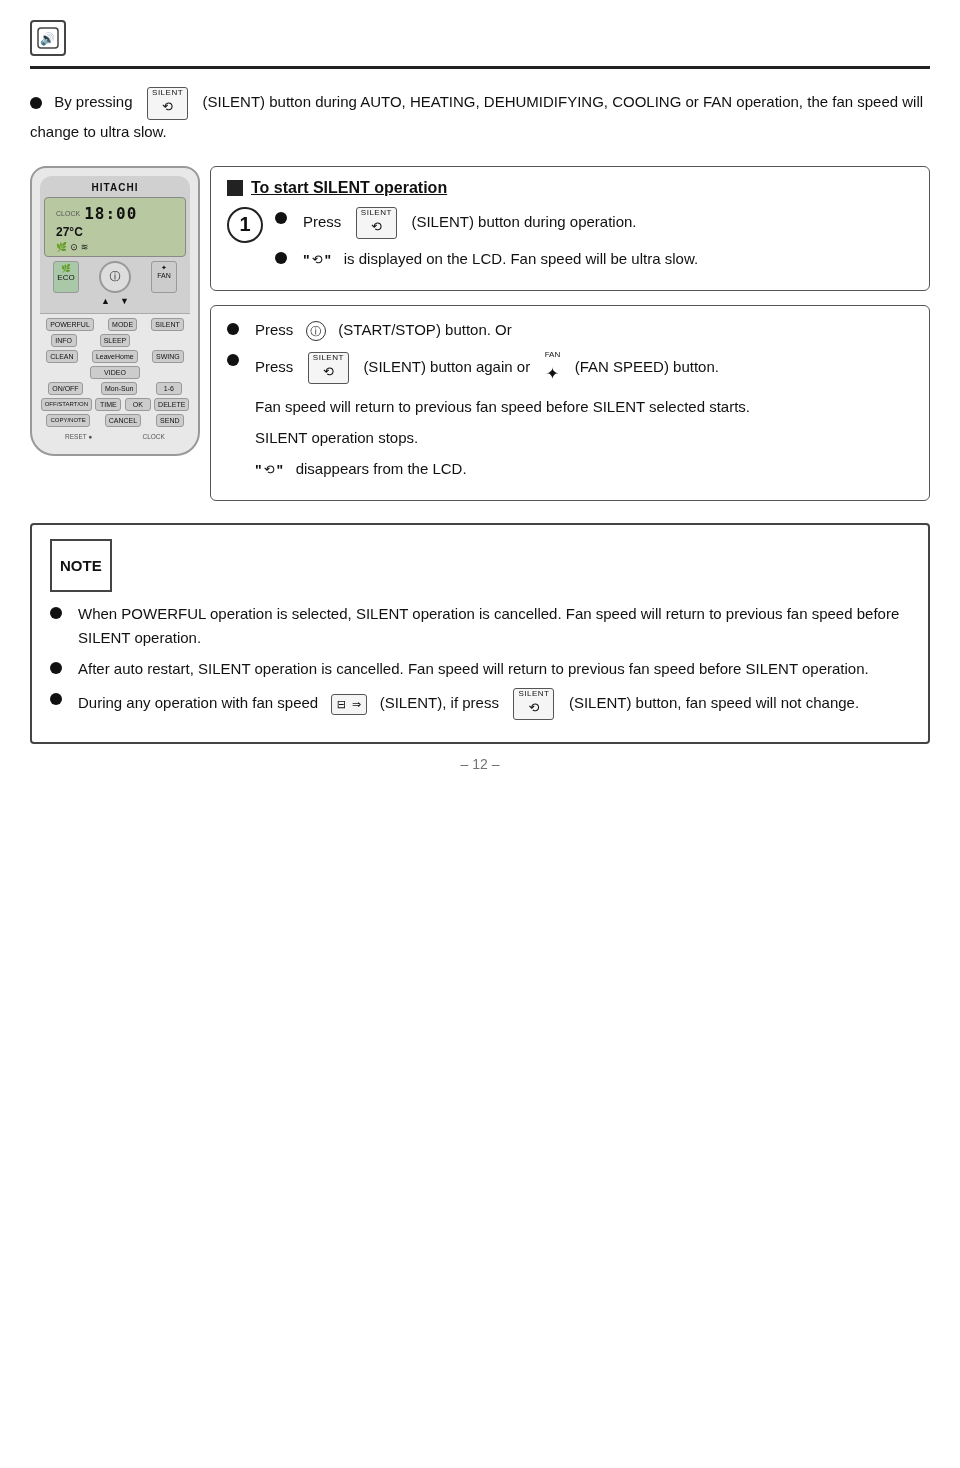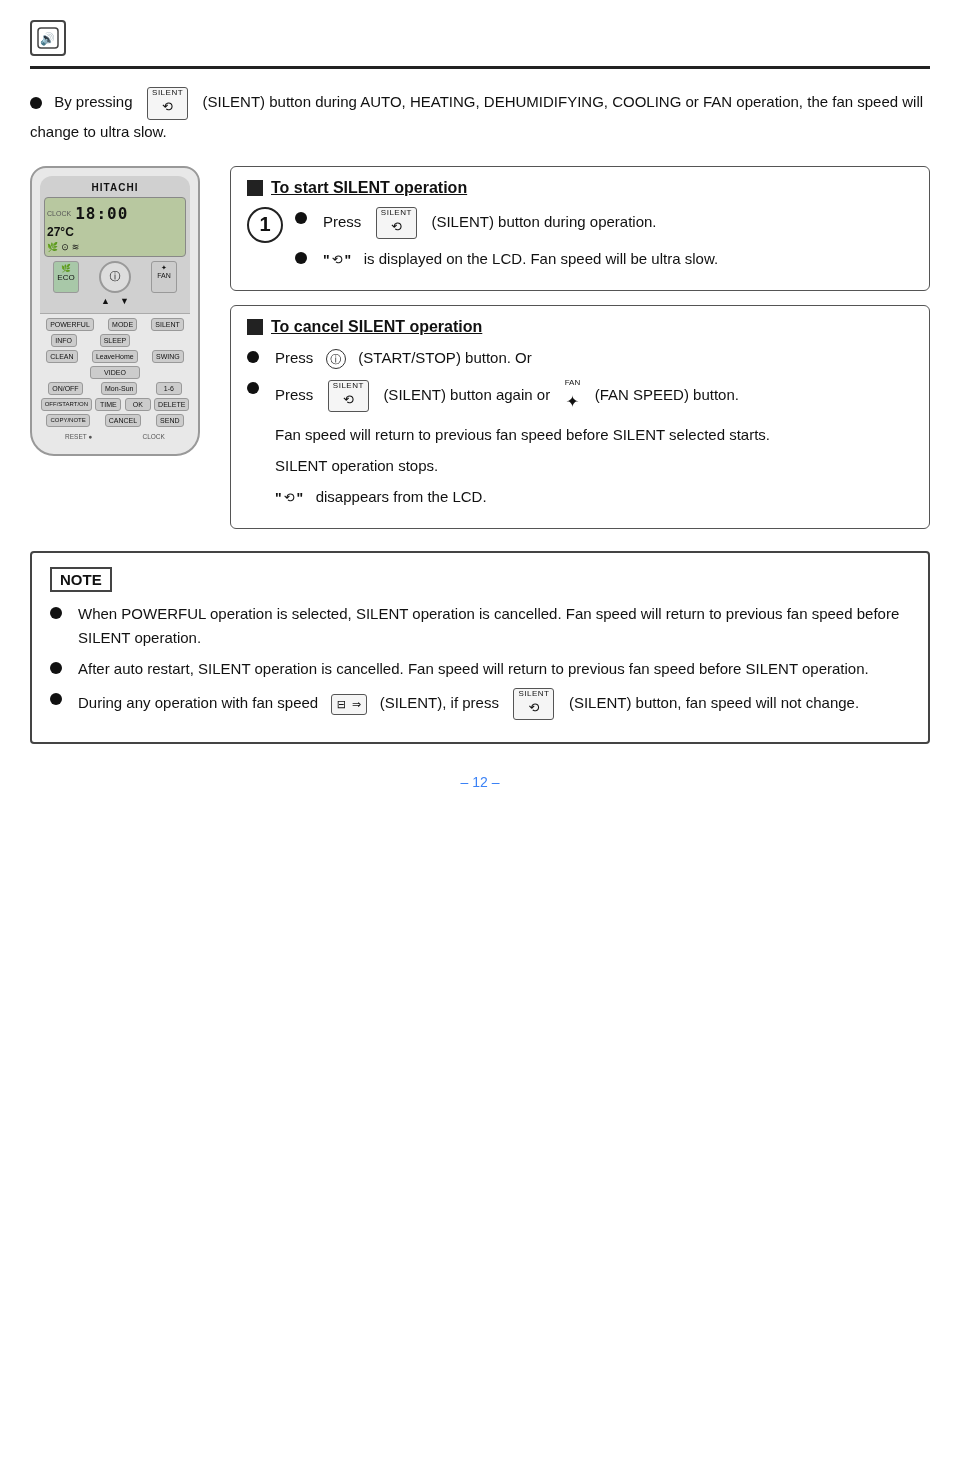--- a/index.html
+++ b/index.html
@@ -46,21 +46,20 @@
       width: 12px; height: 12px;
       background: #111;
       border-radius: 50%;
       margin-right: 8px;
       vertical-align: middle;
     }
 
     
     .main-content {
       display: flex;
-      gap: 20px;
       margin-bottom: 22px;
     }
 
     
     .remote-container {
       width: 180px;
       flex-shrink: 0;
     }
     .remote {
       width: 170px;
@@ -81,21 +80,21 @@
       font-size: 10px;
       font-weight: bold;
       text-align: center;
       letter-spacing: 1px;
       margin-bottom: 4px;
     }
     .lcd-display {
       background: #b8c8a0;
       border: 1px solid #888;
       border-radius: 4px;
-      padding: 4px 2px;
+      padding: 4px 11px;
       margin: 2px 0 4px 0;
       min-height: 50px;
     }
     .lcd-time {
       font-size: 16px;
       font-weight: bold;
       font-family: monospace;
       letter-spacing: 1px;
     }
     .lcd-temp {
@@ -224,41 +223,41 @@
       border: 2px solid #444;
       border-radius: 4px;
       padding: 14px 18px;
       margin-top: 8px;
     }
     .note-title {
       font-size: 15px;
       font-weight: bold;
       border: 2px solid #444;
       display: inline-block;
-      padding: 2px 8px;
+      padding: 16px 8px;
       margin-bottom: 10px;
     }
     .note-item {
       display: flex;
       align-items: flex-start;
       gap: 8px;
       margin-bottom: 8px;
       line-height: 1.55;
     }
     .note-item .bullet-dot {
       margin-top: 5px;
       flex-shrink: 0;
     }
 
     
     .page-number {
       text-align: center;
       font-size: 14px;
-      margin-top: 30px;
-      color: #3b82f6;
+      margin-top: 12px;
+      color: #737373;
     }
 
     
     .silent-icon-display {
       display: inline-flex;
       flex-direction: column;
       align-items: center;
       border: 1.5px solid #555;
       border-radius: 3px;
       padding: 1px 4px;
@@ -433,24 +432,20 @@
               </span>
               &nbsp;
               <span>is displayed on the LCD. Fan speed will be ultra slow.</span>
             </span>
           </div>
         </div>
       </div>
     </div>
 
     <div class="section-box">
-      <div class="section-header">
-        <span class="section-square"></span>
-        <span class="section-title">To cancel SILENT operation</span>
-      </div>
 
       <div class="instruction-item">
         <span class="bullet-dot"></span>
         <span>
           Press &nbsp;
           <span style="display:inline-flex;align-items:center;justify-content:center;width:20px;height:20px;border-radius:50%;border:1.5px solid #333;font-size:11px;vertical-align:middle;">ⓘ</span>
           &nbsp; (START/STOP) button. Or
         </span>
       </div>
 

